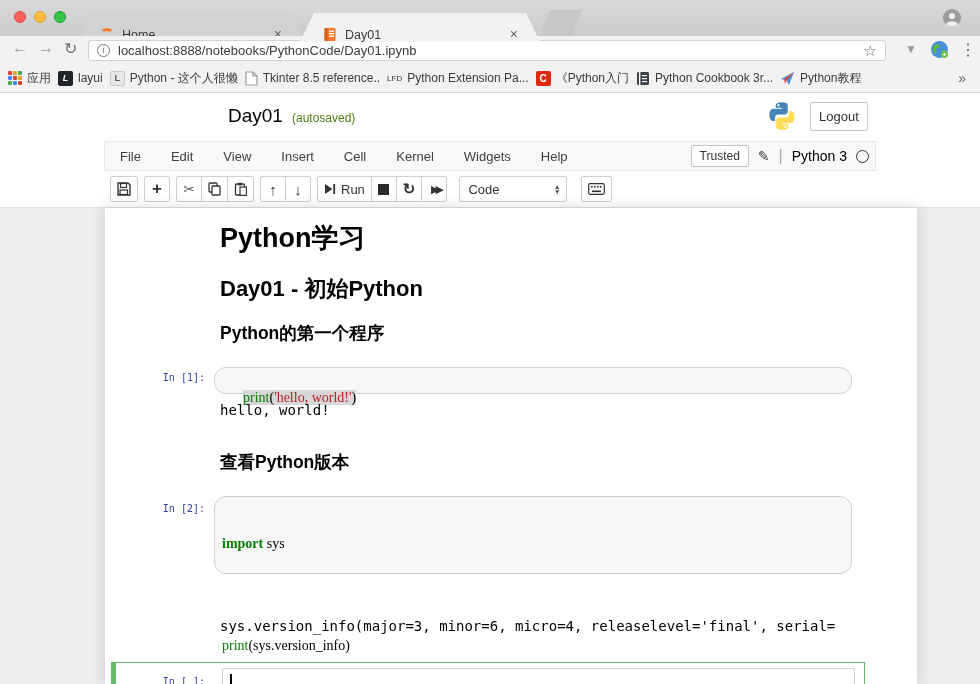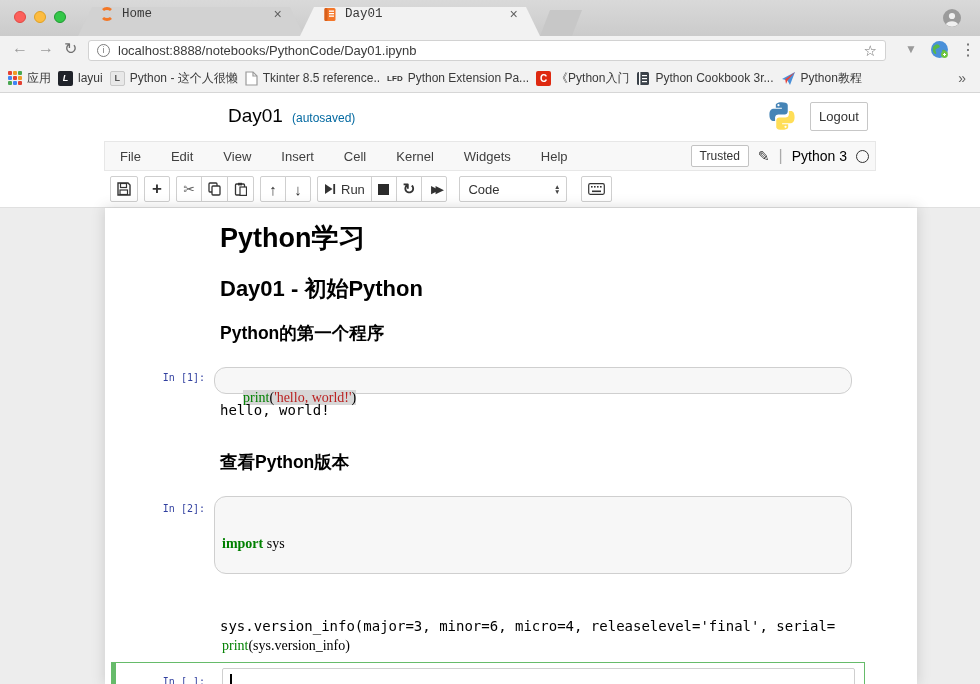--- a/index.html
+++ b/index.html
@@ -5,23 +5,23 @@
   * { margin:0; padding:0; box-sizing:border-box; }
   html,body { width:980px; height:684px; overflow:hidden; font-family:"Liberation Sans", sans-serif; background:#fff; }
 
   
   .tabstrip { position:absolute; left:0; top:0; width:980px; height:36px;
     background:linear-gradient(#d9d9d9,#cbcbcb); }
   .traffic { position:absolute; top:11px; width:12px; height:12px; border-radius:50%; }
   .t-red{ left:14px; background:#fc605c; border:1px solid #e14942;}
   .t-yellow{ left:34px; background:#fdbc40; border:1px solid #dfa123;}
   .t-green{ left:54px; background:#34c749; border:1px solid #1f9a31;}
-  .tab { position:absolute; top:7px; height:29px; display:flex; align-items:flex-start;
+  .tab { position:absolute; top:13px; height:29px; display:flex; align-items:flex-end;
     clip-path:polygon(14px 0, calc(100% - 14px) 0, 100% 100%, 0 100%);
-    font-size:12.5px; color:#383838; padding:0 22px;font-family:Liberation Mono, monospace; }
+    font-size:12.5px; color:#383838; padding:0 22px; }
   .tab-inactive { left:78px; width:226px; background:#d2d2d2; }
   .tab-active { left:300px; width:240px; background:#f2f2f2; z-index:2; }
   .tab .title { margin-left:8px; flex:1; white-space:nowrap; overflow:hidden; }
   .tab .close { color:#5f5f5f; font-size:14px; margin-left:6px; }
   .newtab-stub { position:absolute; left:540px; top:10px; width:42px; height:26px;
     background:#c7c7c7; clip-path:polygon(10px 0, 100% 0, calc(100% - 10px) 100%, 0 100%); }
   .ring-favicon { width:14px; height:14px; border:3px solid #f37726; border-radius:50%;
     border-left-color:transparent; border-right-color:transparent; }
 
   .navbar { position:absolute; left:0; top:36px; width:980px; height:28px; background:#f2f2f2; }
@@ -40,21 +40,21 @@
     justify-content:center; font-size:9px; flex:none; }
   .grid-ico { display:grid; grid-template-columns:repeat(3,4px); grid-gap:1px; width:14px; height:14px;}
   .grid-ico i { width:4px; height:4px; border-radius:1px; }
   .bm-overflow { margin-left:auto; color:#5f5f5f; font-size:14px; padding-right:6px; }
 
   
   .jheader { position:absolute; left:0; top:93px; width:980px; height:48px; background:#fff; }
   .jlogo { position:absolute; left:108px; top:8px; display:flex; align-items:flex-end; }
   .jlogo-text { font-size:24px; color:#737373; letter-spacing:0.5px; margin-left:4px; }
   .nb-title { position:absolute; left:228px; top:12px; font-size:19px; color:#000; }
-  .autosave { position:absolute; left:292px; top:18px; font-size:12px; color:#0369a1; }
+  .autosave { position:absolute; left:292px; top:18px; font-size:12px; color:#4d7c0f; }
   .pylogo { position:absolute; left:766px; top:100px; }
   .logout { position:absolute; left:810px; top:9px; width:58px; height:29px; background:#fff;
     border:1px solid #c7c7c7; border-radius:2px; font-size:13px; color:#333;
     display:flex; align-items:center; justify-content:center; }
 
   
   .menubar { position:absolute; left:104px; top:141px; width:772px; height:30px;
     background:#f8f8f8; border:1px solid #e7e7e7; display:flex; align-items:center; }
   .menu-item { font-size:13px; color:#404040; padding:0 15px; }
   .menu-right { position:absolute; right:6px; top:0; height:28px; display:flex; align-items:center; gap:9px; }
@@ -199,21 +199,21 @@
     <span>
       <svg width="13" height="15" viewBox="0 0 13 15">
         <path d="M1 1 h7 l4 4 v9 h-11 Z" fill="#fff" stroke="#9a9a9a" stroke-width="1.2"></path>
         <path d="M8 1 v4 h4" fill="none" stroke="#9a9a9a" stroke-width="1.2"></path>
       </svg>
     </span>
     <span>Tkinter 8.5 reference..</span>
   </span>
 
   <span class="bm">
-    <span style="font-size:8px; font-weight:bold; color:#333;">LFD</span>
+    <span style="font-size:8px; font-weight:normal; color:#333;">LFD</span>
     <span>Python Extension Pa...</span>
   </span>
 
   <span class="bm">
     <span class="bm-ico" style="background:#de2910; color:#fff; font-weight:bold; font-size:10px;">C</span>
     <span>《Python入门</span>
   </span>
 
   <span class="bm">
     <span>

